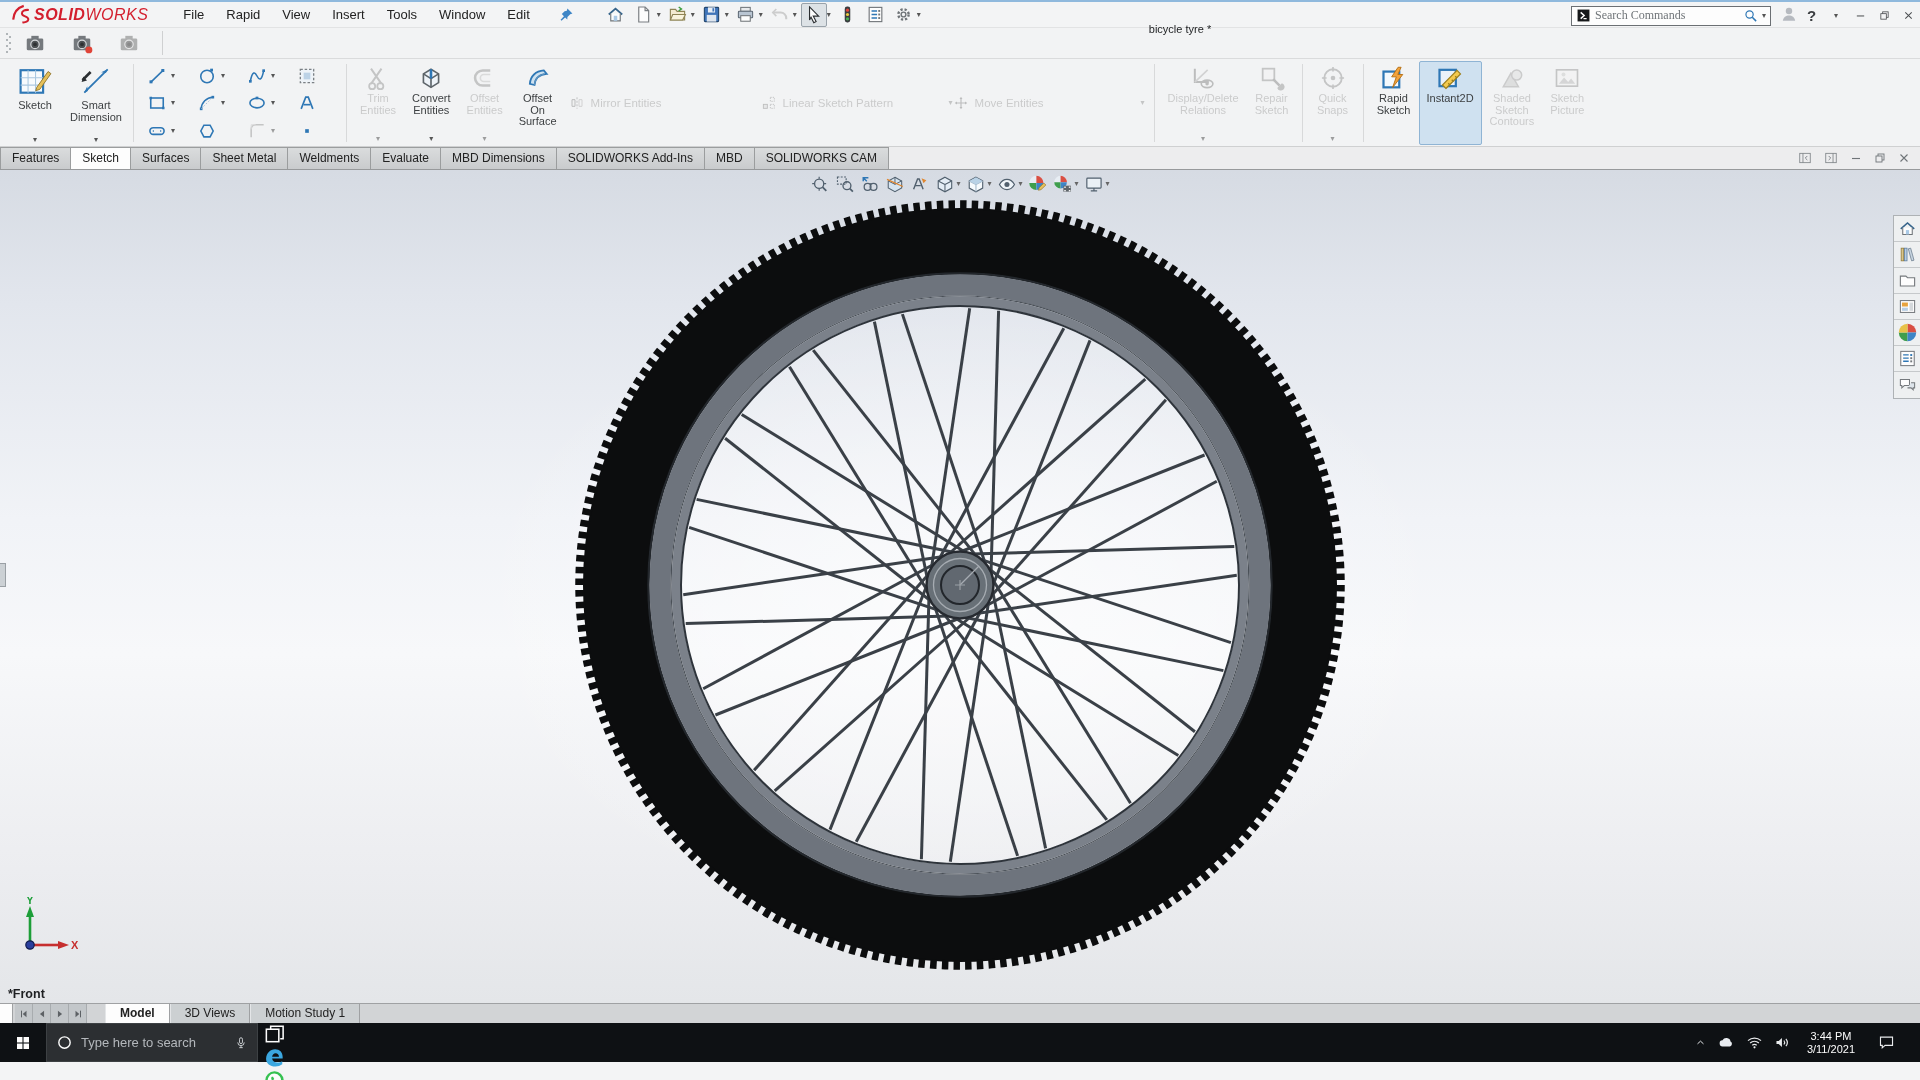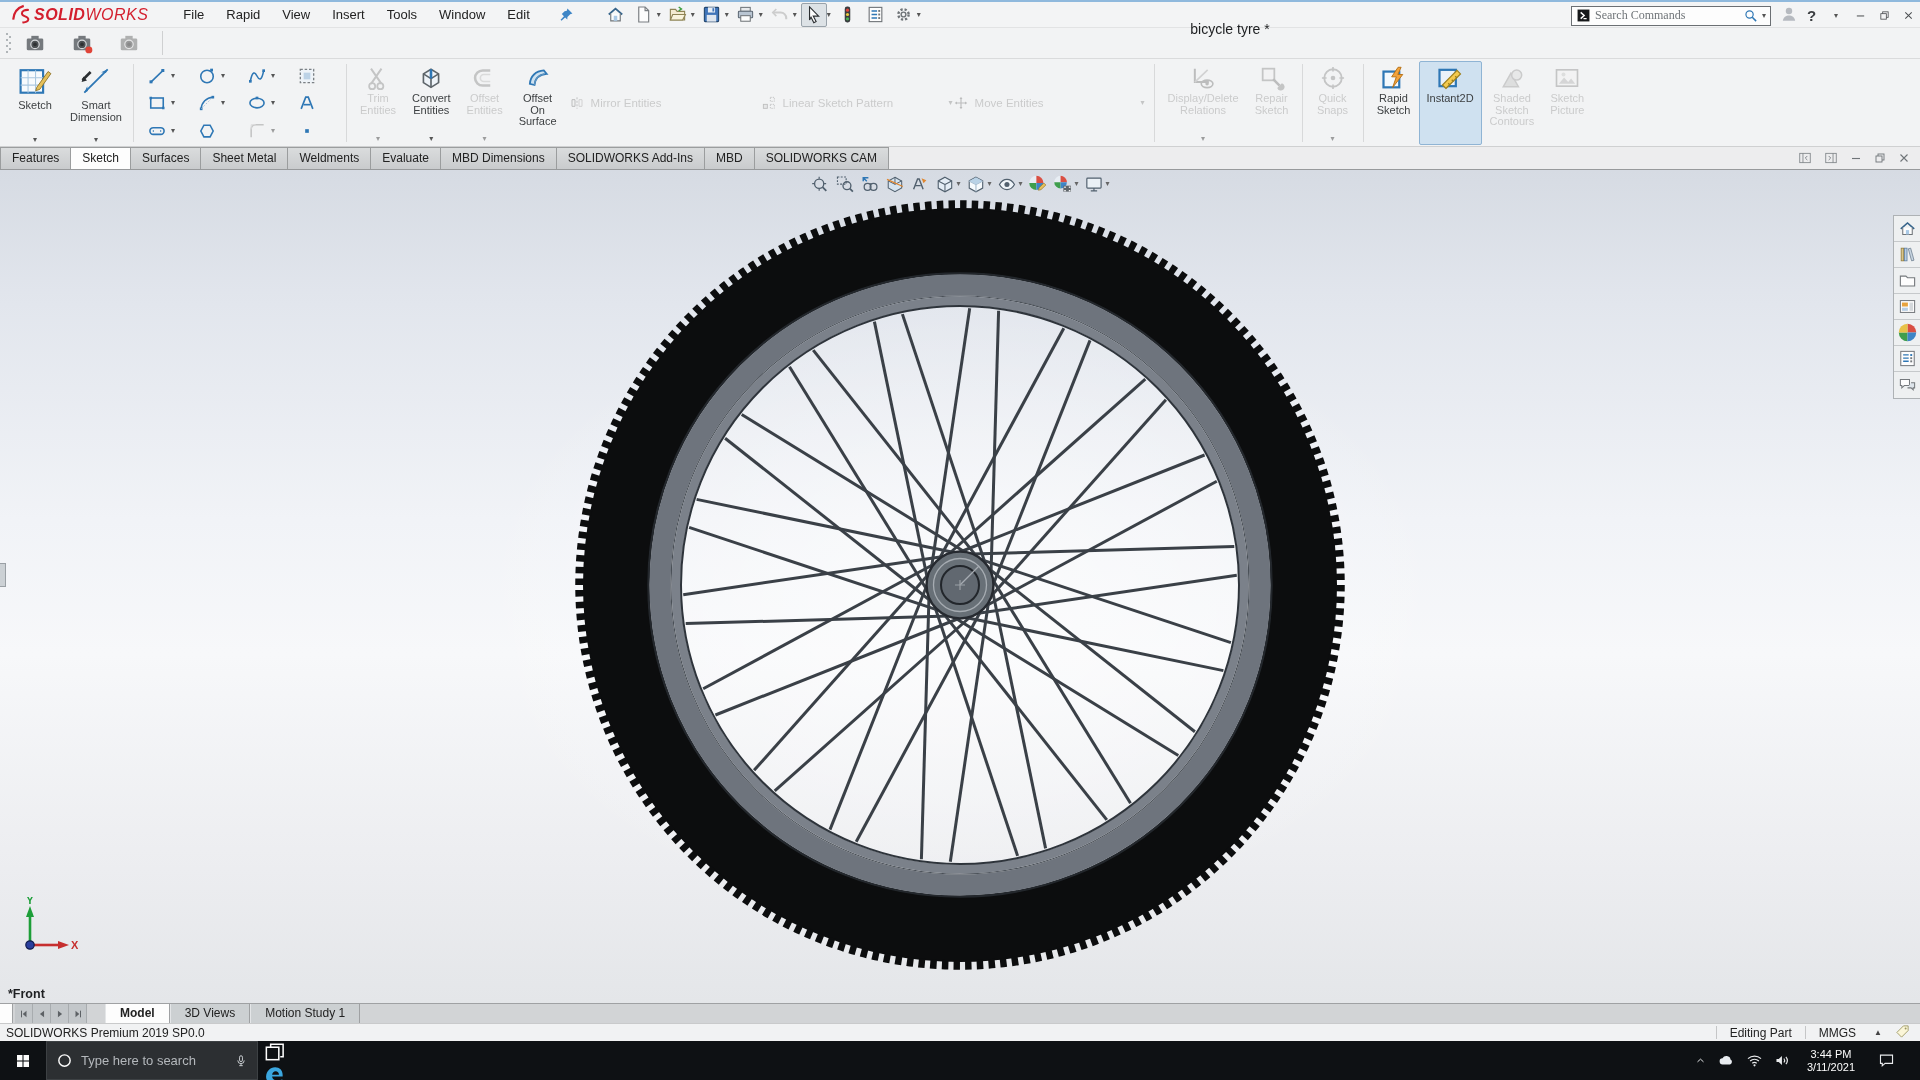--- a/index.html
+++ b/index.html
@@ -22,21 +22,21 @@
   .menus { display:flex; margin-left:24px; }
   .menu-item { padding:3px 11px; font-size:13px; line-height:26px; color:#222; cursor:default; }
   .pin-btn { margin-left:16px; width:20px; height:20px; display:flex; align-items:center; justify-content:center; }
   .pin-btn .icn { width:15px; height:15px; }
   .qat { display:flex; align-items:center; margin-left:26px; gap:2px; }
   .qat-item { display:flex; align-items:center; }
   .qat-btn { width:26px; height:24px; display:flex; align-items:center; justify-content:center; border:1px solid transparent; border-radius:2px; }
   .qat-btn .icn { width:19px; height:19px; }
   .qat-btn.pressed { background:#dde2e6; border-color:#99a2aa; }
   .qat-item .caret { margin:0 2px 0 0; }
-  .doc-title { position:absolute; left:1130px; width:200px; text-align:center; font-size:14px; color:#1d1f21;margin-top:29px; }
+  .doc-title { position:absolute; left:1080px; width:200px; text-align:center; font-size:11px; color:#1d1f21;margin-top:29px; }
   .tb-right { position:absolute; right:6px; top:3px; display:flex; align-items:center; gap:9px; }
   .search-box { width:200px; height:20px; background:#fdfdfd; border:1px solid #6b6f73; display:flex; align-items:center; padding:0 4px; gap:4px; }
   .search-box .sw-ic { width:15px; height:15px; }
   .search-box input { border:none; outline:none; background:transparent; flex:1; font-size:12px; color:#6d28d9; font-family:Liberation Serif, serif; min-width:0; }
   .search-box input::placeholder { color:#6f7478; }
   .search-box .mag { width:15px; height:15px; }
   .user-btn .icn, .help-btn { width:18px; height:18px; }
   .help-glyph { font-size:15px; font-weight:bold; color:#3a3d40; line-height:18px; }
   .winctl { display:flex; align-items:center; gap:13px; margin-left:8px; color:#4a4d50; }
   .winctl .icn { width:11px; height:11px; }
@@ -1021,38 +1021,20 @@
           </span>
         </span>
       </div>
     <div class="mtabs" id="mtabs">
         <span class="mtab active">Model</span>
         <span class="mtab">3D Views</span>
         <span class="mtab">Motion Study 1</span>
       </div>
   </div>
 
-  <div class="statusbar">
-    <span>SOLIDWORKS Premium 2019 SP0.0</span>
-    <span class="sb-right">
-      <span class="sb-sep"></span>
-      <span>Editing Part</span>
-      <span class="sb-sep"></span>
-      <span class="sb-units">
-        <span>MMGS</span>
-        <span class="sb-caret-up">▲</span>
-      </span>
-      <span class="sb-tag"><span class="icn" style="width:15px;height:15px">
-            <svg viewBox="0 0 24 24" fill="none">
-              <path d="M3 13.5 13.5 3H21v7.5L10.5 21z" fill="#fbf6d8" stroke="#9a9660" stroke-width="1.4"></path>
-              <circle cx="17" cy="7" r="1.6" fill="#9a9660"></circle>
-            </svg>
-          </span></span>
-    </span>
-  </div>
 
   <div class="taskbar">
     <div class="tb-start">
         <span class="icn">
           <svg viewBox="0 0 24 24" fill="none">
             <rect x="3" y="3" width="8.2" height="8.2" fill="#fdfdfd"></rect>
             <rect x="12.8" y="3" width="8.2" height="8.2" fill="#fdfdfd"></rect>
             <rect x="3" y="12.8" width="8.2" height="8.2" fill="#fdfdfd"></rect>
             <rect x="12.8" y="12.8" width="8.2" height="8.2" fill="#fdfdfd"></rect>
           </svg>

